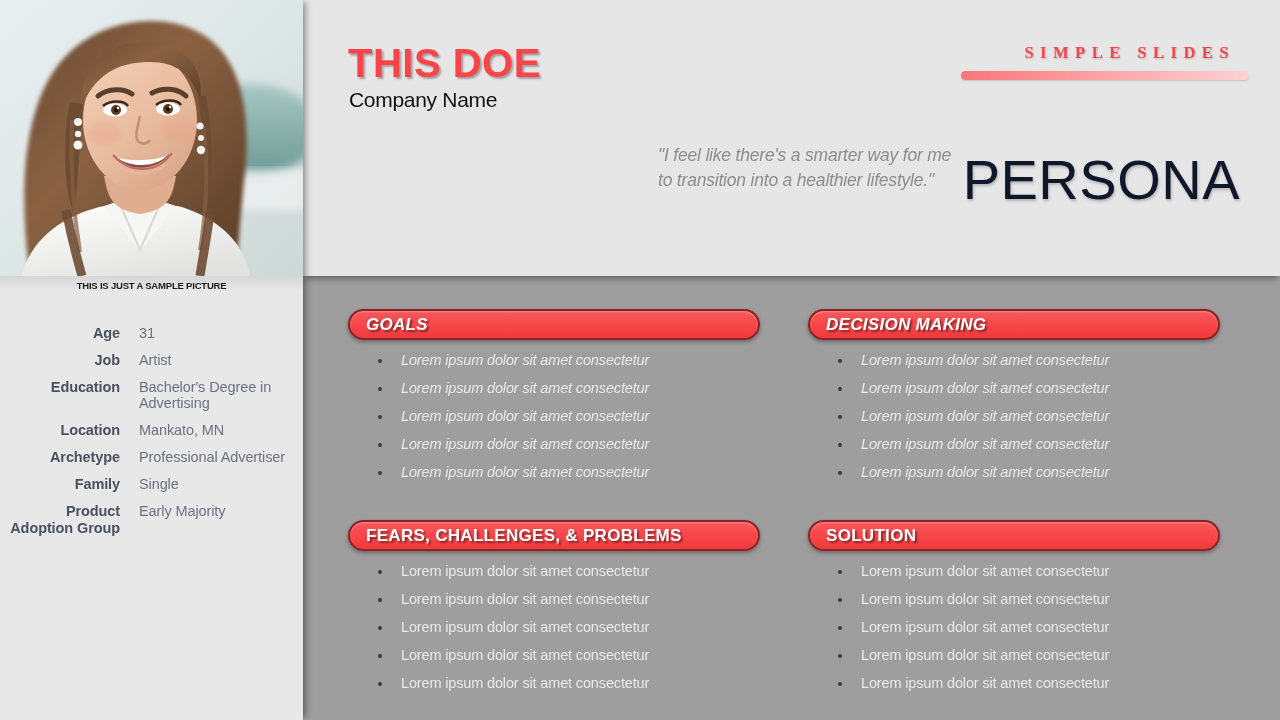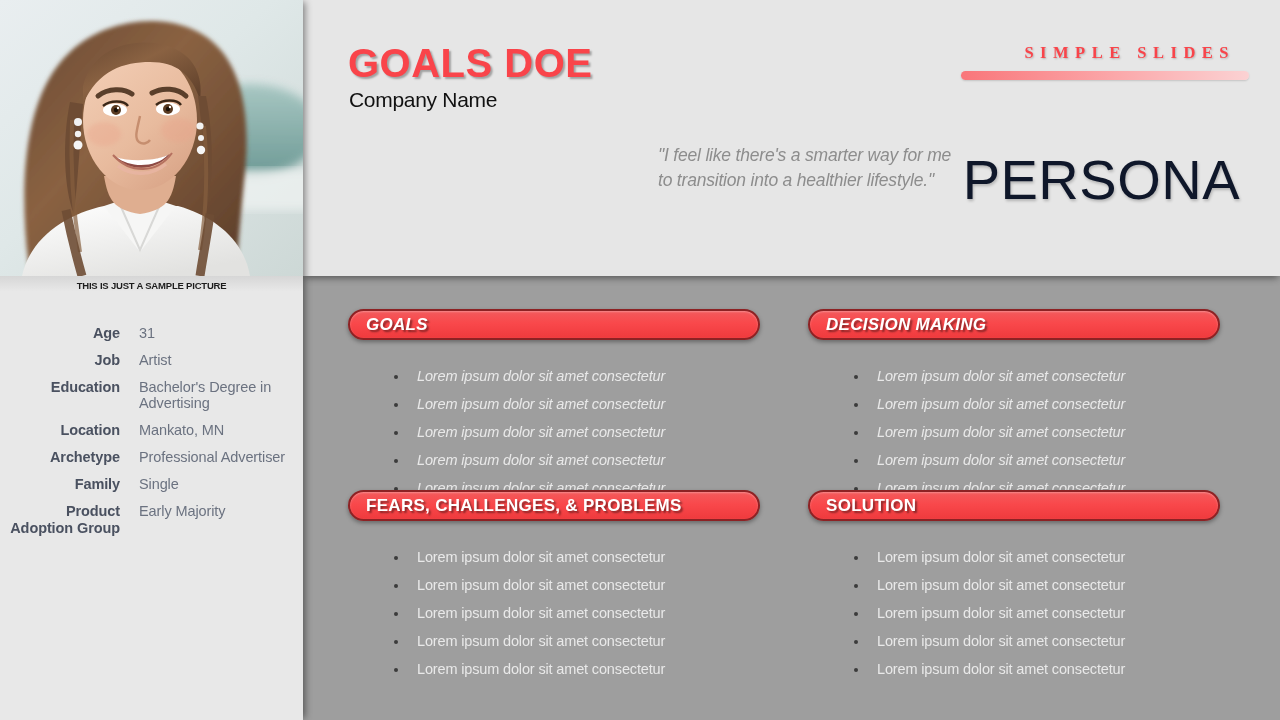--- a/index.html
+++ b/index.html
@@ -105,40 +105,40 @@
   
   .content{
     position:absolute;left:303px;top:276px;right:0;bottom:0;
     background:#9e9e9e;
   }
   .col{position:absolute;top:0;width:414px;}
   .col-left{left:45px;}
   .col-right{left:505px;}
   .section{position:absolute;width:414px;}
   .sec-1{top:33px;font-style:italic;}
-  .sec-2{top:214px;}
+  .sec-2{top:244px;}
 
   .pill{
     position:relative;
     height:31px;width:412px;
     border-radius:16px;
     background:linear-gradient(to bottom,#f35a5c 0%,#f9484b 45%,#ef3a3d 100%);
     border:2px solid #8d2224;
     box-shadow:0 2px 4px rgba(0,0,0,.35), inset 0 1px 2px rgba(255,255,255,.3);
     box-sizing:border-box;
   }
   .pill-label{
     position:absolute;left:16px;top:50%;transform:translateY(-50%);
     font-size:17px;font-weight:bold;color:#fff;
     letter-spacing:0.3px;
     text-shadow:2px 2px 2px rgba(0,0,0,.45);
     white-space:nowrap;
   }
   .bullets{
-    list-style:none;margin:16px;padding:13px 0 0 30px;
+    list-style:none;margin:0;padding:13px 0 0 30px;
   }
   .bullets li{
     position:relative;
     font-size:14.5px;color:#e9e9e9;
     line-height:1.1;
     padding:0 0 0 23px;
     margin-bottom:12px;
     letter-spacing:-0.15px;
   }
   .bullets li::before{
@@ -275,21 +275,21 @@
         </tr>
         <tr>
           <td class="info-label">Product Adoption Group</td>
           <td class="info-value">Early Majority</td>
         </tr>
       </tbody>
     </table>
   </div>
 
   <div class="header-panel">
-    <div class="name">GOALS DOE</div>
+    <div class="name">THIS DOE</div>
     <div class="company">Company Name</div>
     <div class="quote">"I feel like there's a smarter way for me  to transition into a healthier lifestyle."</div>
     <div class="brand">SIMPLE SLIDES</div>
     <div class="brand-rule"></div>
     <div class="title-persona">PERSONA</div>
   </div>
 
   <div class="content">
 
     <div class="col col-left">

